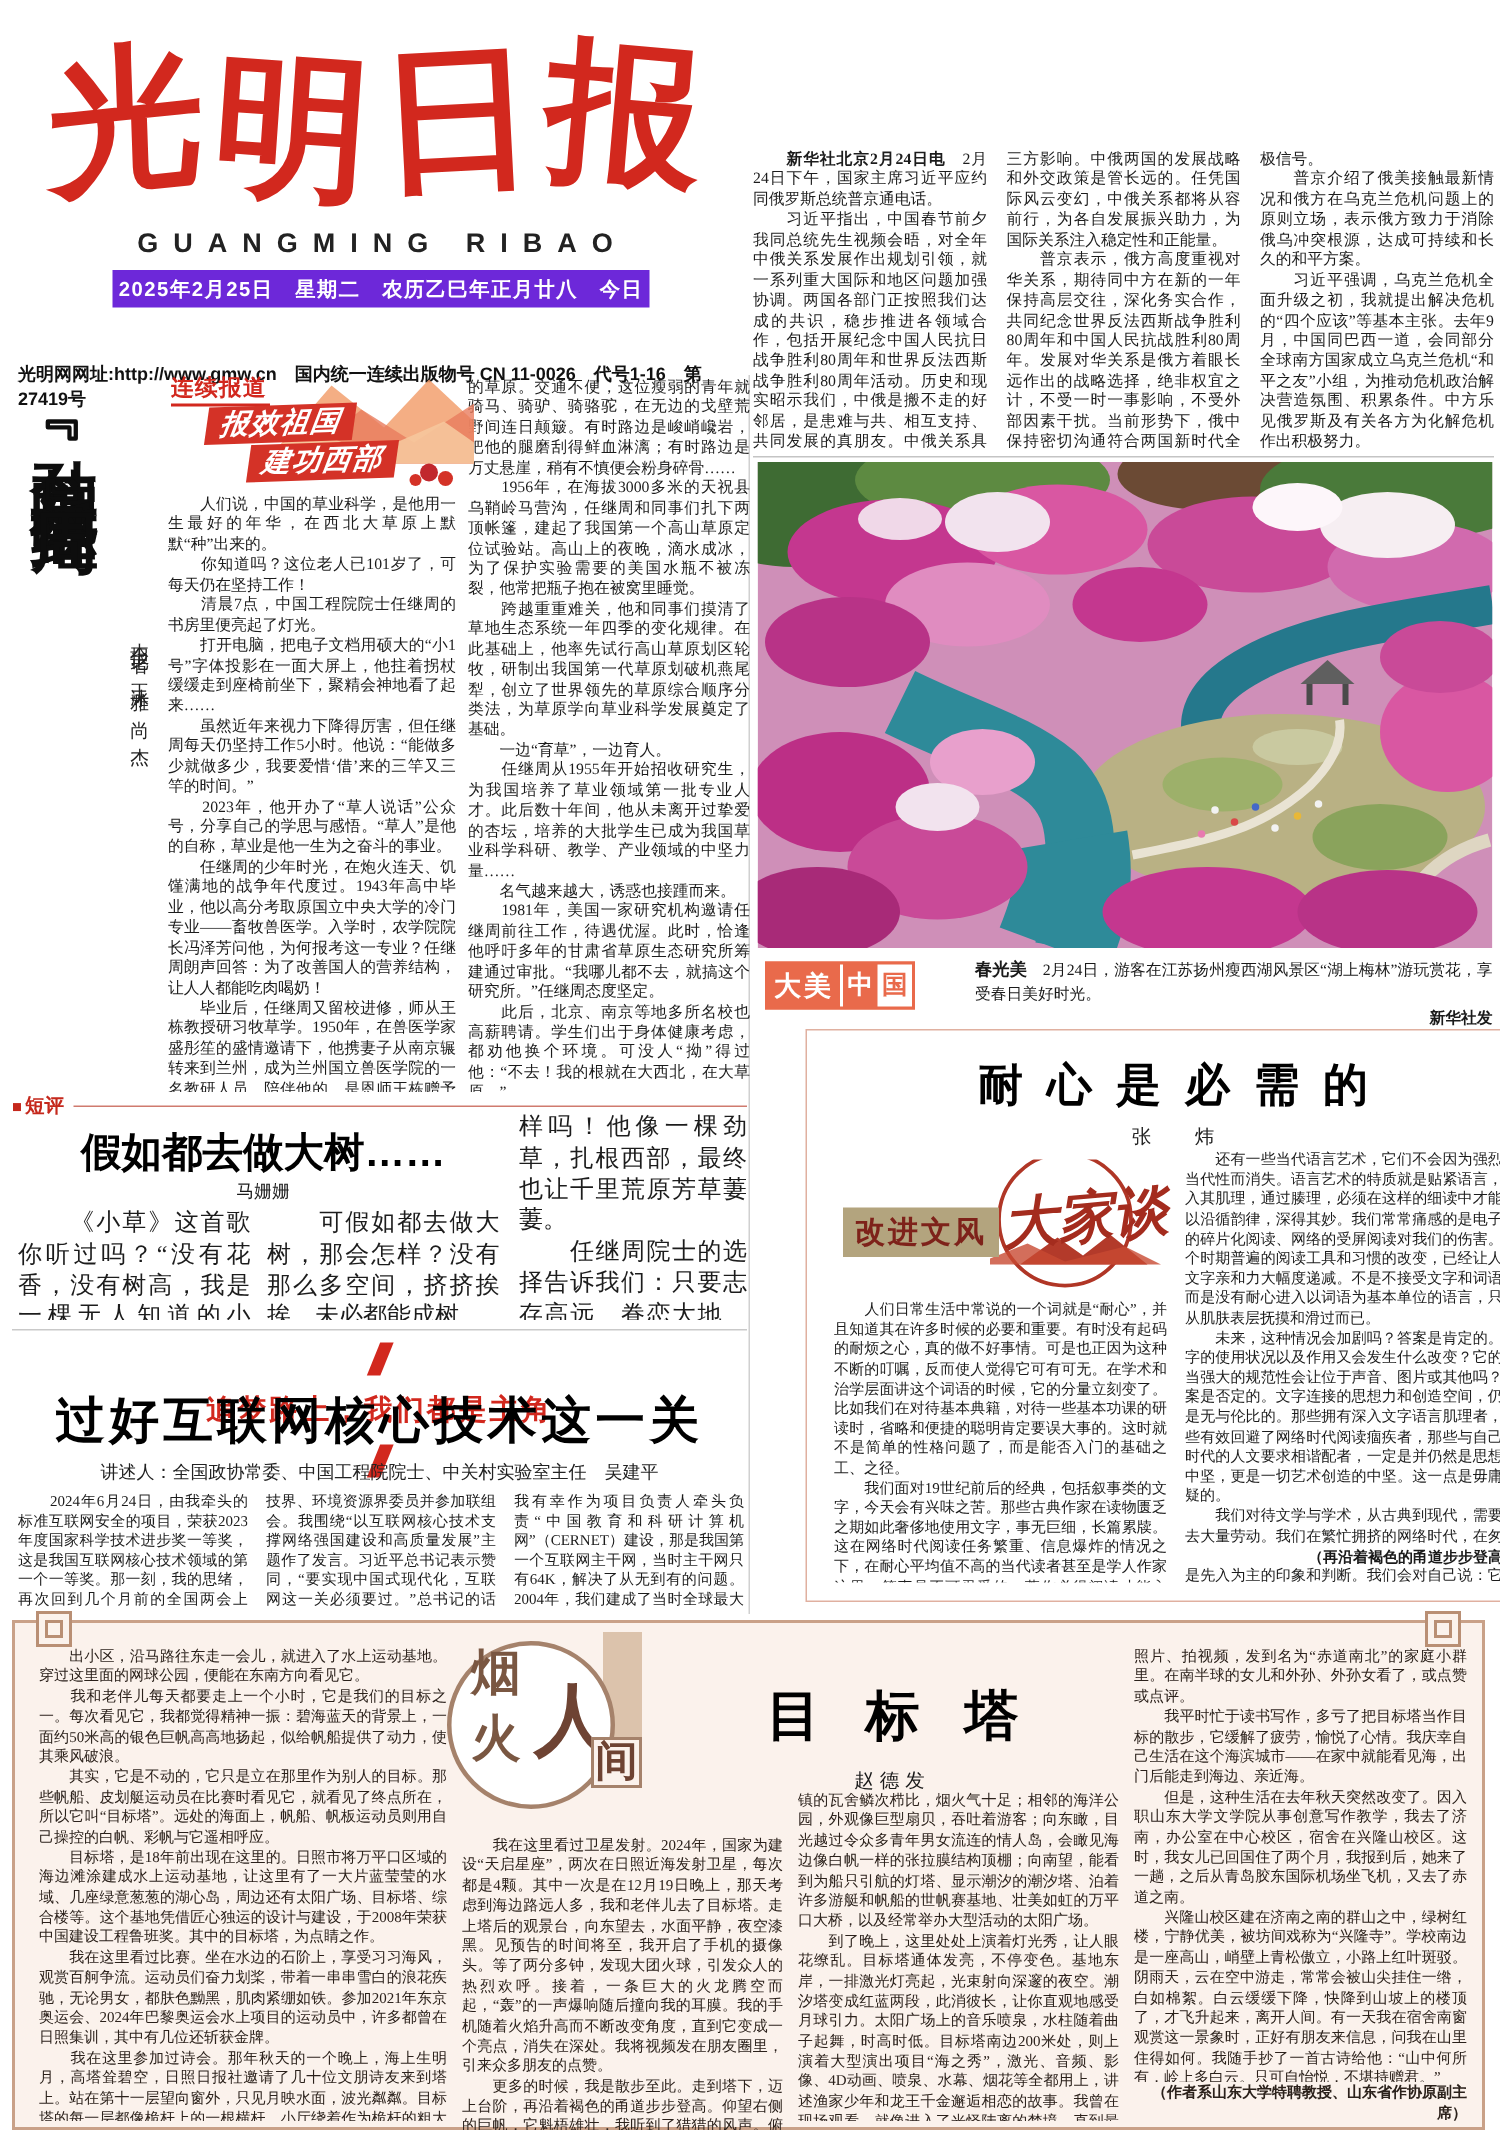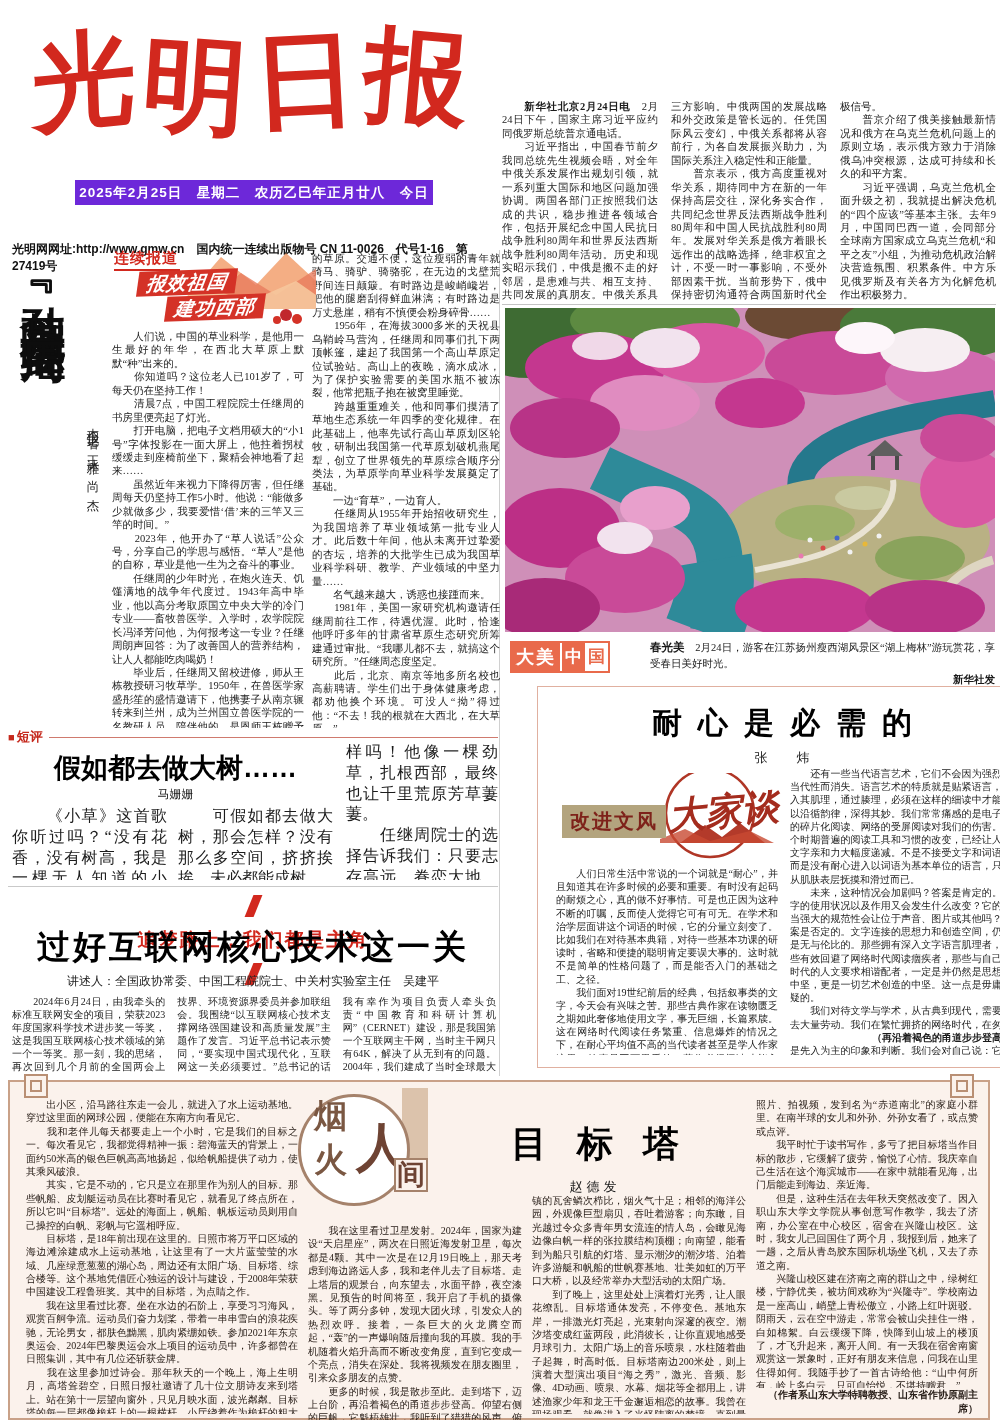--- a/index.html
+++ b/index.html
@@ -136,20 +136,21 @@
 <body>
 
 <div class="page">
 
   <div class="calli">
     <span>光</span>
     <span>明</span>
     <span>日</span>
     <span>报</span>
   </div>
+  <div class="romanized">GUANGMING RIBAO</div>
   <div class="datebar">2025年2月25日　星期二　农历乙巳年正月廿八　今日16版</div>
   <div class="infoline">光明网网址:http://www.gmw.cn　国内统一连续出版物号 CN 11-0026　代号1-16　第27419号</div>
 
   <div class="ts-cols">
     <div class="colp">　　<span class="lead-bold">新华社北京2月24日电</span><span>　2月24日下午，国家主席习近平应约同俄罗斯总统普京通电话。
 　　习近平指出，中国春节前夕我同总统先生视频会晤，对全年中俄关系发展作出规划引领，就一系列重大国际和地区问题加强协调。两国各部门正按照我们达成的共识，稳步推进各领域合作，包括开展纪念中国人民抗日战争胜利80周年和世界反法西斯战争胜利80周年活动。历史和现实昭示我们，中俄是搬不走的好邻居，是患难与共、相互支持、共同发展的真朋友。中俄关系具有强大内生动力和独特战略价值，不针对第三方，也不受任何第</span></div>
     <div class="colp">三方影响。中俄两国的发展战略和外交政策是管长远的。任凭国际风云变幻，中俄关系都将从容前行，为各自发展振兴助力，为国际关系注入稳定性和正能量。
 　　普京表示，俄方高度重视对华关系，期待同中方在新的一年保持高层交往，深化务实合作，共同纪念世界反法西斯战争胜利80周年和中国人民抗战胜利80周年。发展对华关系是俄方着眼长远作出的战略选择，绝非权宜之计，不受一时一事影响，不受外部因素干扰。当前形势下，俄中保持密切沟通符合两国新时代全面战略协作伙伴关系精神，也将释放俄中在国际事务中发挥稳定作用的积</div>
     <div class="colp">极信号。
 　　普京介绍了俄美接触最新情况和俄方在乌克兰危机问题上的原则立场，表示俄方致力于消除俄乌冲突根源，达成可持续和长久的和平方案。

